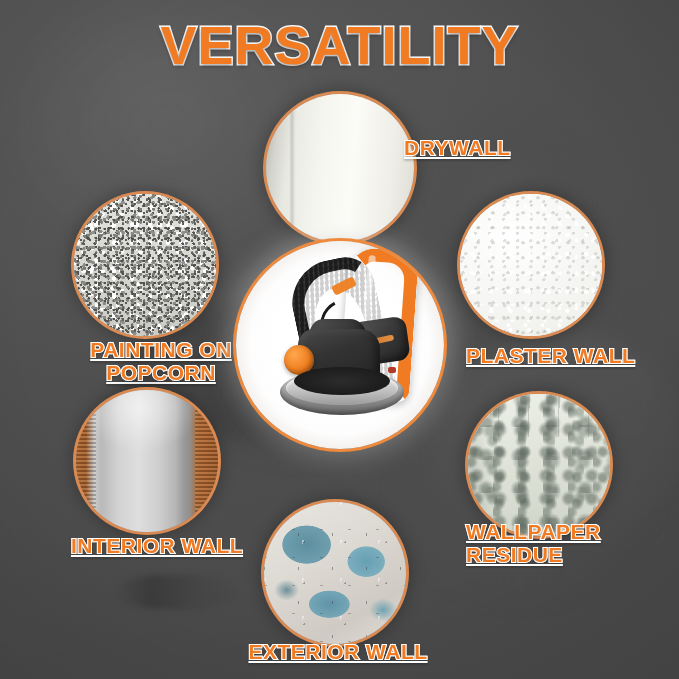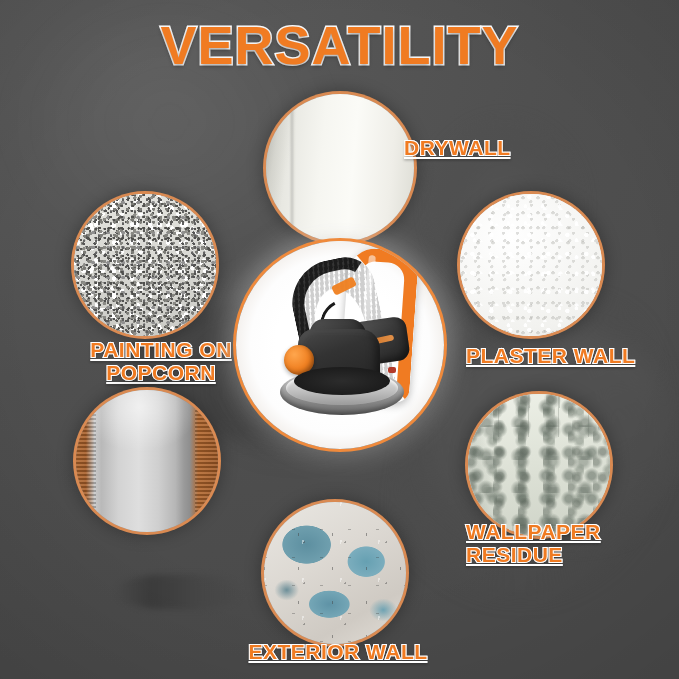--- a/index.html
+++ b/index.html
@@ -393,20 +393,21 @@
 
   <div class="circle" style="left:460px;top:194px;width:142px;height:142px;">
     <div class="fill tex-plaster"></div>
   </div>
   <div class="label lbl-plaster">PLASTER WALL</div>
 
   <div class="circle" style="left:76px;top:390px;width:142px;height:142px;">
     <div class="fill tex-interior"></div>
     <div class="interior-glow"></div>
   </div>
+  <div class="label lbl-interior">INTERIOR WALL</div>
 
   <div class="circle" style="left:468px;top:394px;width:142px;height:142px;">
     <div class="fill tex-wallpaper"></div>
     <div class="wallpaper-streaks"></div>
   </div>
   <div class="label lbl-wallpaper">WALLPAPER
 RESIDUE</div>
 
   <div class="circle" style="left:264px;top:502px;width:142px;height:142px;">
     <div class="fill tex-exterior"></div>

